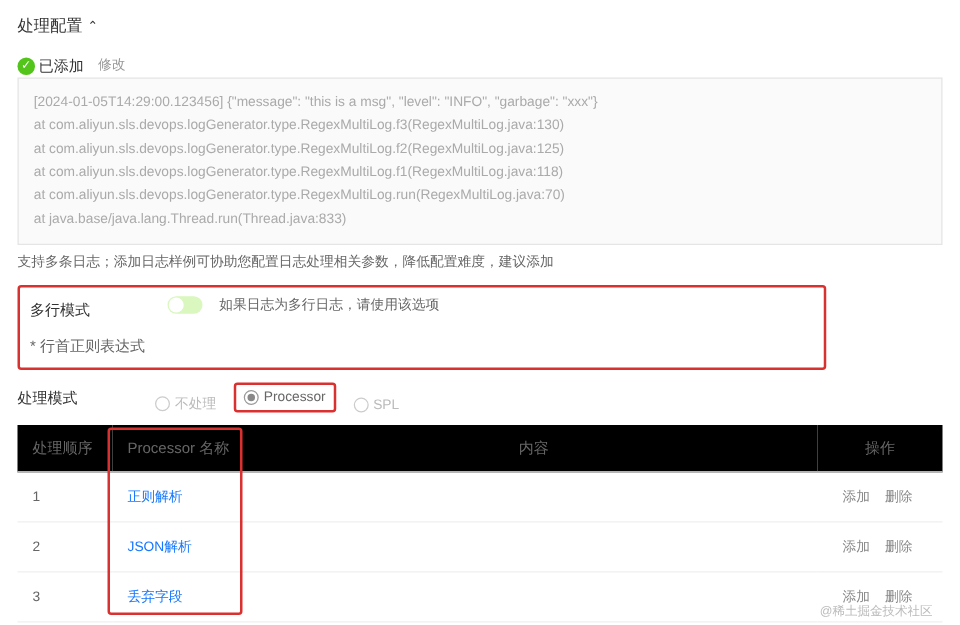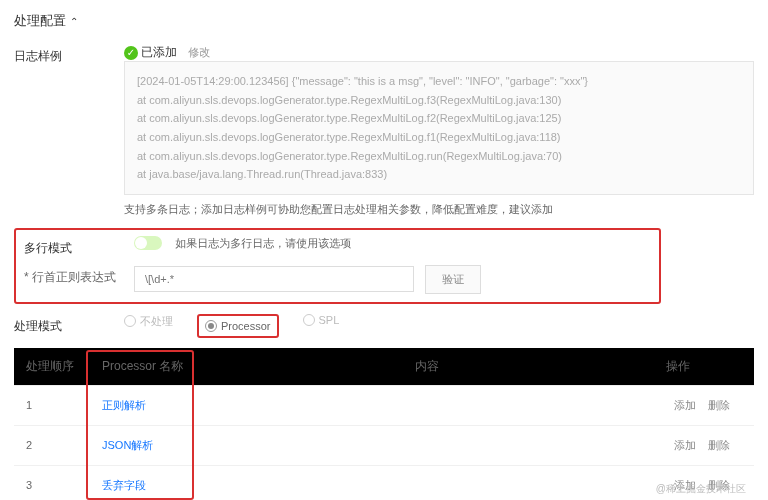--- a/index.html
+++ b/index.html
@@ -15,21 +15,21 @@
 .log-box{border:1px solid #e5e5e5;background:#fafafa;padding:10px 12px;color:#aaa;font-size:11px;line-height:1.7;font-family:monospace;margin-bottom:6px}
 .hint{color:#666;font-size:11px;line-height:1.5}
 .red-box{border:2px solid #d93030;border-radius:3px;padding:6px 8px}
 .red-box-multi{margin-left:0;margin-right:93px}
 .toggle{width:28px;height:14px;background:#d9f7be;border-radius:7px;position:relative;display:inline-block;vertical-align:middle}
 .toggle::after{content:"";position:absolute;width:12px;height:12px;background:#fff;border-radius:50%;top:1px;left:1px}
 .inline-text{color:#666;font-size:11px;margin-left:10px}
 .req{color:#666}
 .input-regex{border:1px solid #ddd;padding:6px 10px;width:280px;font-size:11px;color:#bbb;background:#fff;display:inline-block}
 .btn-verify{border:1px solid #ddd;background:#fafafa;padding:6px 16px;font-size:11px;color:#888;margin-left:8px;cursor:pointer}
-.radio-group{display:flex;align-items:flex-start;gap:24px}
+.radio-group{display:flex;align-items:flex-end;gap:14px}
 .radio-item{display:flex;align-items:center;gap:4px;font-size:11px;color:#bbb}
 .radio-item.active{color:#666}
 .radio-circle{width:12px;height:12px;border:1px solid #ccc;border-radius:50%;display:inline-block;position:relative}
 .radio-item.active .radio-circle{border-color:#999}
 .radio-item.active .radio-circle::after{content:"";position:absolute;width:6px;height:6px;background:#888;border-radius:50%;top:2px;left:2px}
 .red-box-proc{display:inline-block;padding:4px 6px}
 table{width:100%;border-collapse:collapse;margin-top:8px}
 th{text-align:left;font-weight:400;color:#666;font-size:12px;padding:10px 12px;border-bottom:1px solid #eee;background:#000000}
 td{padding:12px;border-bottom:1px solid #f0f0f0;font-size:11px;color:#666}
 .proc-link{color:#1677ff;cursor:pointer}
@@ -42,21 +42,20 @@
 </head>
 <body>
 
 <div class="page">
   <div class="section-title">
     <span>处理配置</span>
     <span class="chev">⌃</span>
   </div>
 
   <div class="row">
-    <div class="label">日志样例</div>
     <div class="content">
       <span class="status-badge">
         <span class="check-circle">✓</span>
         <span>已添加</span>
       </span>
       <span class="modify-link">修改</span>
       <div class="log-box">
         <div>[2024-01-05T14:29:00.123456] {"message": "this is a msg", "level": "INFO", "garbage": "xxx"}</div>
         <div>    at com.aliyun.sls.devops.logGenerator.type.RegexMultiLog.f3(RegexMultiLog.java:130)</div>
         <div>    at com.aliyun.sls.devops.logGenerator.type.RegexMultiLog.f2(RegexMultiLog.java:125)</div>
@@ -71,24 +70,20 @@
   <div class="red-box red-box-multi">
     <div class="row" style="margin-bottom:8px">
       <div class="label">多行模式</div>
       <div class="content">
         <span class="toggle"></span>
         <span class="inline-text">如果日志为多行日志，请使用该选项</span>
       </div>
     </div>
     <div class="row" style="margin-bottom:2px">
       <div class="label req">* <span>行首正则表达式</span></div>
-      <div class="content">
-        <input class="input-regex" placeholder="\[\d+.*" style="">
-        <button class="btn-verify">验证</button>
-      </div>
     </div>
   </div>
 
   <div class="row" style="margin-top:10px">
     <div class="label">处理模式</div>
     <div class="content radio-group">
       <span class="radio-item">
           <span class="radio-circle"></span>
           <span>不处理</span>
         </span>
@@ -106,21 +101,21 @@
   </div>
 
   <div class="table-wrap">
     <div class="red-box-col" style="left:72px;top:2px;width:108px;height:150px"></div>
     <table>
       <thead>
         <tr>
           <th style="width:76px">处理顺序</th>
           <th style="width:110px">Processor 名称</th>
           <th style="text-align:center">内容</th>
-          <th style="width:100px;text-align:left">操作</th>
+          <th style="width:100px;text-align:center">操作</th>
         </tr>
       </thead>
       <tbody id="tbody">
           <tr>
             <td>1</td>
   <td><span class="proc-link">正则解析</span></td>
   <td></td>
   <td style="text-align:right"><span class="op-link">添加</span><span class="op-link">删除</span></td>
           </tr>
           <tr>

